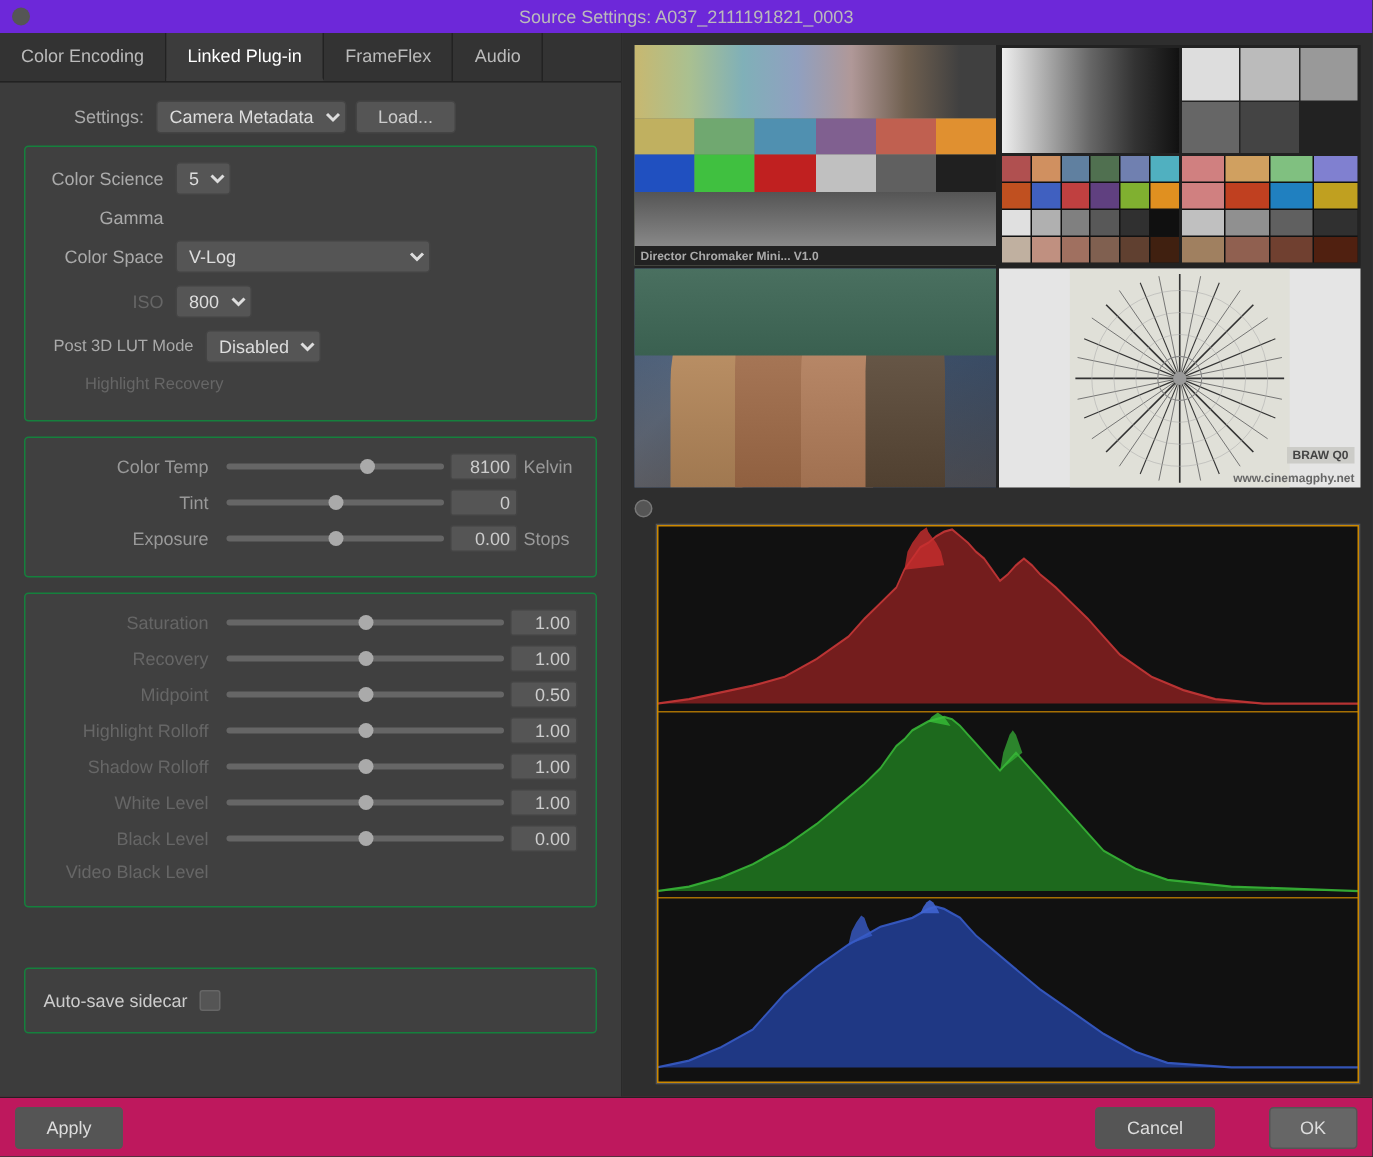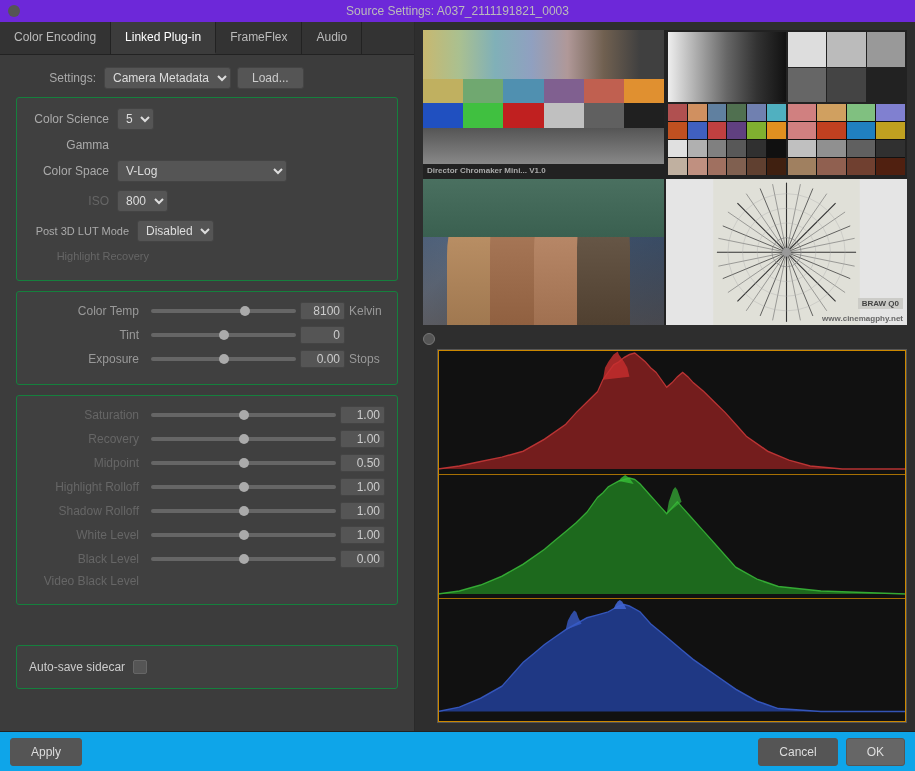--- a/index.html
+++ b/index.html
@@ -182,25 +182,26 @@
     }
     .preview-cell {
       background: #555;
       overflow: hidden;
       position: relative;
       font-weight: bold;
     }
     
     .bottom-bar {
       height: 40px;
-      background: #0ea5e9;
+      background: #be185d;
       display: flex;
       align-items: center;
       padding: 0 10px;
       border-top: 1px solid #222;
+      gap: 28px;
     }
     .action-btn {
       padding: 6px 20px;
       border-radius: 3px;
       border: 1px solid #555;
       background: #555;
       color: #ddd;
       cursor: pointer;
       font-size: 12px;
     }

